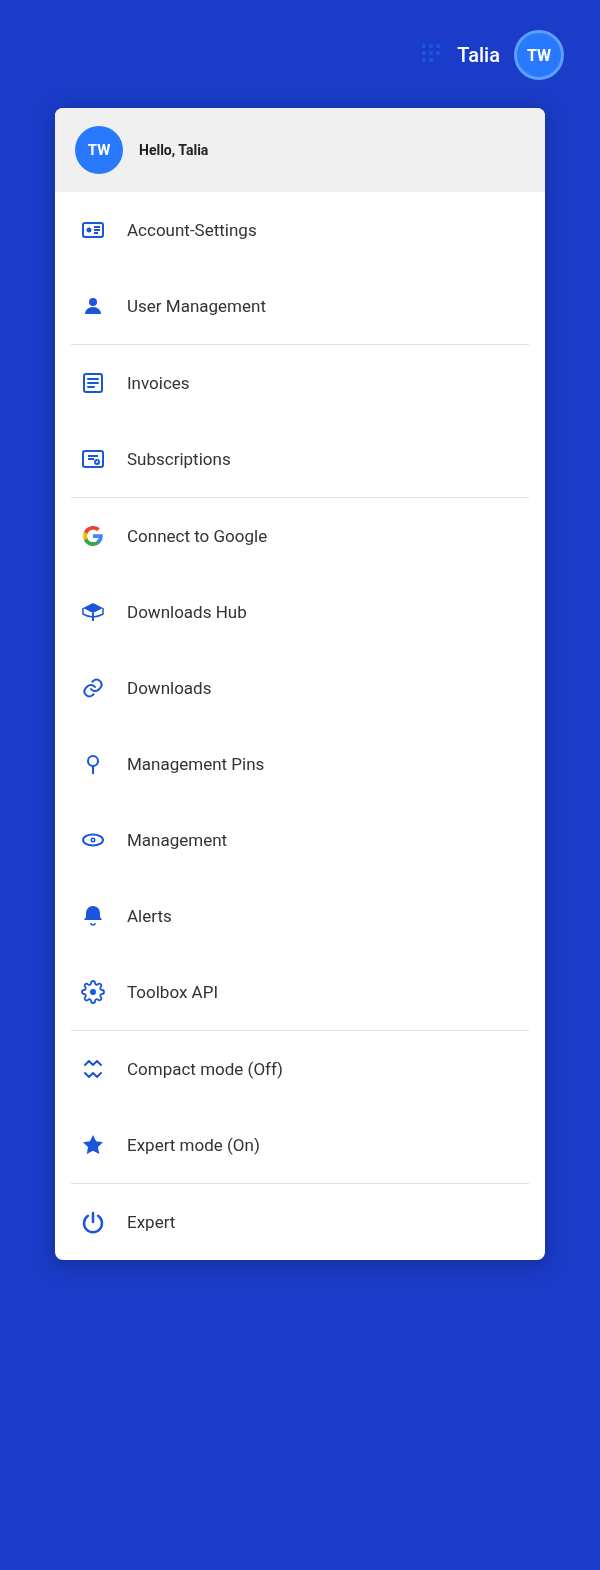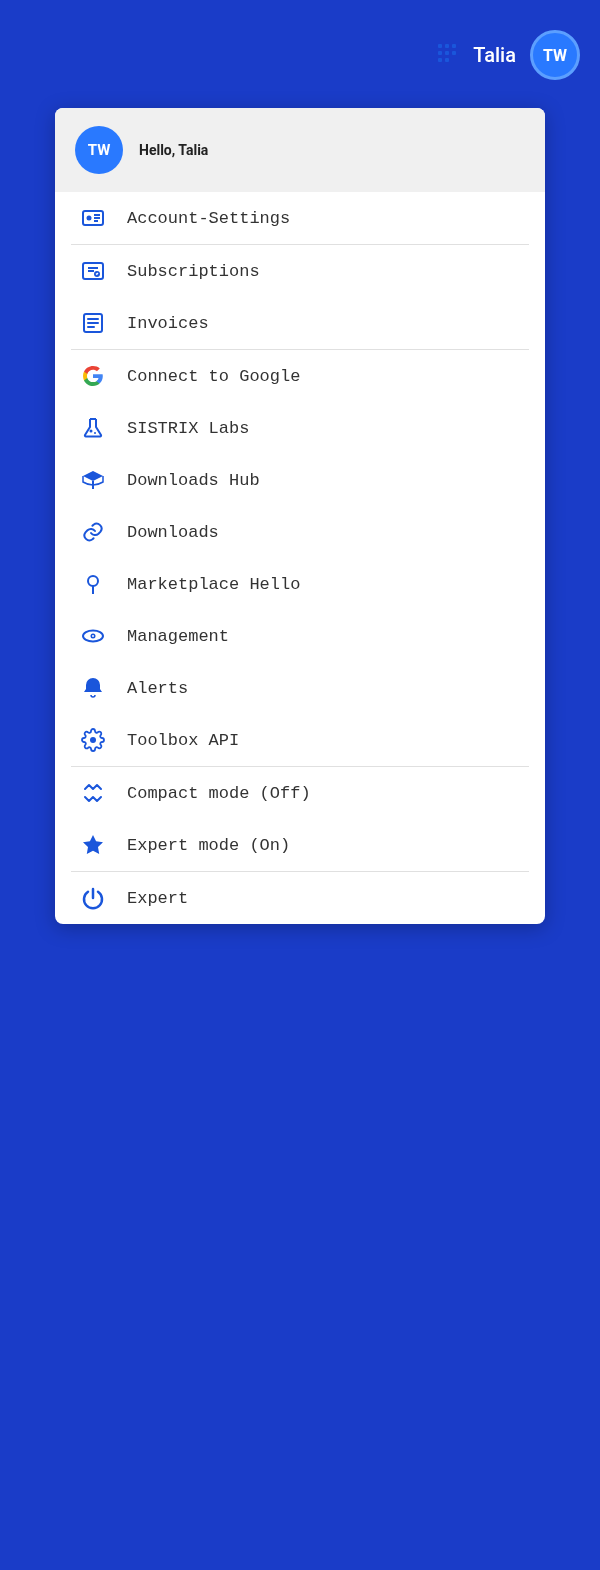--- a/index.html
+++ b/index.html
@@ -14,21 +14,21 @@
     }
 
     
     .header-bar {
       width: 100%;
       height: 110px;
       background: #1a3cc8;
       display: flex;
       align-items: center;
       justify-content: flex-end;
-      padding: 0 20px;
+      padding: 0 36px;
       gap: 14px;
     }
 
     .header-username {
       color: white;
       font-size: 20px;
       font-weight: 500;
     }
 
     .header-avatar {
@@ -102,24 +102,23 @@
     .menu-divider {
       height: 1px;
       background: #e0e0e0;
       margin: 0 16px;
     }
 
     .menu-item {
       display: flex;
       align-items: center;
       gap: 20px;
-      padding: 12px 24px;
+      padding: 24px 24px;
       cursor: pointer;
       transition: background 0.15s;
-      font-family: Liberation Mono, monospace;
     }
 
     .menu-item-icon {
       width: 28px;
       height: 28px;
       display: flex;
       align-items: center;
       justify-content: center;
       flex-shrink: 0;
       color: #1a56db;
@@ -172,72 +171,70 @@
           <rect x="2" y="5" width="20" height="14" rx="2" fill="none" stroke="#1a56db" stroke-width="2"></rect>
           <circle cx="8" cy="12" r="2.5"></circle>
           <line x1="13" y1="9" x2="19" y2="9" stroke="#1a56db" stroke-width="2"></line>
           <line x1="13" y1="12" x2="19" y2="12" stroke="#1a56db" stroke-width="2"></line>
           <line x1="13" y1="15" x2="17" y2="15" stroke="#1a56db" stroke-width="2"></line>
         </svg>
     </span>
     <span class="menu-item-label">Account-Settings</span>
   </div>
 
+  <div class="menu-item">
+    <span class="menu-item-icon">
+      <svg viewBox="0 0 24 24">
+          <circle cx="12" cy="8" r="4"></circle>
+          <path d="M4 20c0-4 3.6-7 8-7s8 3 8 7"></path>
+        </svg>
+    </span>
+    <span class="menu-item-label">User Management</span>
+  </div>
 
   <div class="menu-divider"></div>
+
+  <div class="menu-item">
+    <span class="menu-item-icon">
+      <svg viewBox="0 0 24 24">
+          <rect x="3" y="3" width="18" height="18" rx="2" fill="none" stroke="#1a56db" stroke-width="2"></rect>
+          <rect x="6" y="7" width="12" height="2" rx="1" fill="#1a56db"></rect>
+          <rect x="6" y="11" width="12" height="2" rx="1" fill="#1a56db"></rect>
+          <rect x="6" y="15" width="8" height="2" rx="1" fill="#1a56db"></rect>
+        </svg>
+    </span>
+    <span class="menu-item-label">Invoices</span>
+  </div>
 
   <div class="menu-item">
     <span class="menu-item-icon">
       <svg viewBox="0 0 24 24">
           <rect x="2" y="4" width="20" height="16" rx="2" fill="none" stroke="#1a56db" stroke-width="2"></rect>
           <path d="M7 9h10M7 12h6" stroke="#1a56db" stroke-width="2"></path>
           <circle cx="16" cy="15" r="3" fill="#1a56db"></circle>
           <path d="M15 14.5l.8.8 1.2-1.3" stroke="white" stroke-width="1.2" fill="none"></path>
         </svg>
     </span>
     <span class="menu-item-label">Subscriptions</span>
-  </div>
-
-  <div class="menu-item">
-    <span class="menu-item-icon">
-      <svg viewBox="0 0 24 24">
-          <rect x="3" y="3" width="18" height="18" rx="2" fill="none" stroke="#1a56db" stroke-width="2"></rect>
-          <rect x="6" y="7" width="12" height="2" rx="1" fill="#1a56db"></rect>
-          <rect x="6" y="11" width="12" height="2" rx="1" fill="#1a56db"></rect>
-          <rect x="6" y="15" width="8" height="2" rx="1" fill="#1a56db"></rect>
-        </svg>
-    </span>
-    <span class="menu-item-label">Invoices</span>
   </div>
 
   <div class="menu-divider"></div>
 
   <div class="menu-item">
     <span class="menu-item-icon">
       <svg viewBox="0 0 24 24" fill="none">
         <path d="M21.8 12.2c0-.7-.1-1.4-.2-2H12v3.8h5.5c-.2 1.2-.9 2.2-2 2.9v2.4h3.2c1.9-1.7 3.1-4.3 3.1-7.1z" fill="#4285F4"></path>
         <path d="M12 22c2.7 0 5-.9 6.7-2.4l-3.2-2.4c-.9.6-2 .9-3.5.9-2.7 0-4.9-1.8-5.7-4.2H3v2.5C4.7 19.8 8.1 22 12 22z" fill="#34A853"></path>
         <path d="M6.3 13.9c-.2-.6-.3-1.2-.3-1.9s.1-1.3.3-1.9V7.6H3C2.4 8.9 2 10.4 2 12s.4 3.1 1 4.4l3.3-2.5z" fill="#FBBC05"></path>
         <path d="M12 5.8c1.5 0 2.9.5 3.9 1.5l2.9-2.9C17 2.7 14.7 2 12 2 8.1 2 4.7 4.2 3 7.6l3.3 2.5C7.1 7.6 9.3 5.8 12 5.8z" fill="#EA4335"></path>
       </svg>
     </span>
     <span class="menu-item-label">Connect to Google</span>
   </div>
 
-  <div class="menu-item">
-    <span class="menu-item-icon">
-      <svg viewBox="0 0 24 24">
-          <path d="M9 3v8L4 19a1 1 0 00.9 1.5h14.2A1 1 0 0020 19l-5-8V3" fill="none" stroke="#1a56db" stroke-width="2"></path>
-          <line x1="9" y1="3" x2="15" y2="3" stroke="#1a56db" stroke-width="2"></line>
-          <circle cx="10" cy="15" r="1.5" fill="#1a56db"></circle>
-          <circle cx="14" cy="17" r="1" fill="#1a56db"></circle>
-        </svg>
-    </span>
-    <span class="menu-item-label">SISTRIX Labs</span>
-  </div>
 
   <div class="menu-item">
     <span class="menu-item-icon">
       <svg viewBox="0 0 24 24">
           <path d="M12 3L2 8l10 5 10-5-10-5z"></path>
           <path d="M2 8v6c3.3 2 6.7 3 10 3s6.7-1 10-3V8" fill="none" stroke="#1a56db" stroke-width="1.5"></path>
           <line x1="12" y1="13" x2="12" y2="21" stroke="#1a56db" stroke-width="2"></line>
         </svg>
     </span>
     <span class="menu-item-label">Downloads Hub</span>
@@ -254,21 +251,21 @@
   </div>
 
 
   <div class="menu-item">
     <span class="menu-item-icon">
       <svg viewBox="0 0 24 24">
           <circle cx="12" cy="9" r="5" fill="none" stroke="#1a56db" stroke-width="2"></circle>
           <line x1="12" y1="14" x2="12" y2="22" stroke="#1a56db" stroke-width="2"></line>
         </svg>
     </span>
-    <span class="menu-item-label">Marketplace Hello</span>
+    <span class="menu-item-label">Management Pins</span>
   </div>
 
   <div class="menu-item">
     <span class="menu-item-icon">
       <svg viewBox="0 0 24 24">
           <ellipse cx="12" cy="12" rx="10" ry="5.5" fill="none" stroke="#1a56db" stroke-width="2"></ellipse>
           <circle cx="12" cy="12" r="2.5" fill="#1a56db"></circle>
           <circle cx="12" cy="12" r="1" fill="white"></circle>
         </svg>
     </span>

